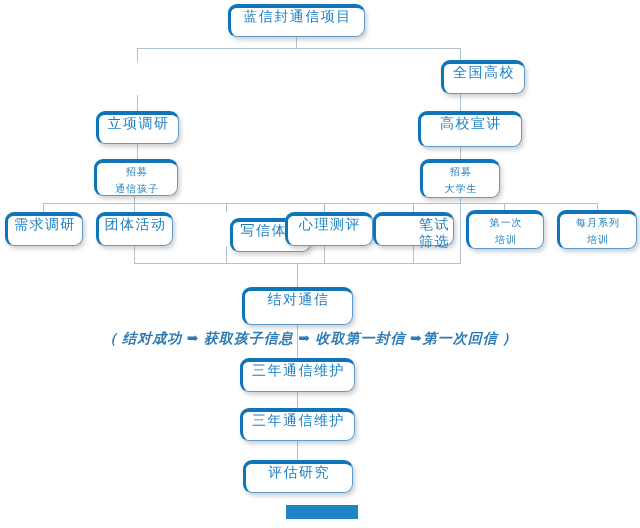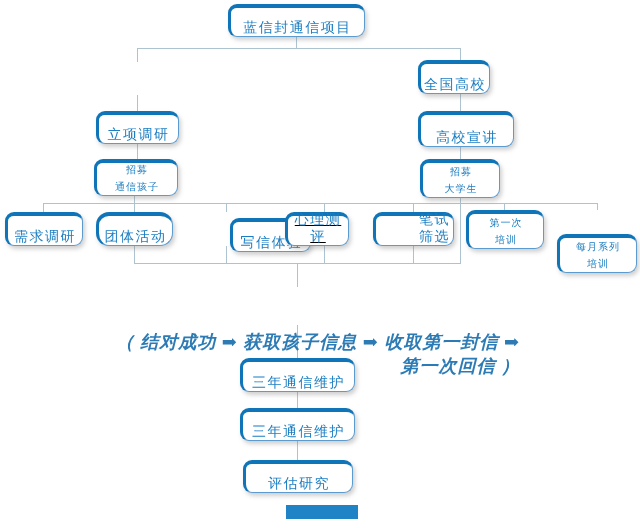--- a/index.html
+++ b/index.html
@@ -9,43 +9,43 @@
   }
   .node{
     position:absolute;
     background:#ffffff;
     border-top:4px solid #0f74b8;
     border-left:3px solid #0f74b8;
     border-right:1px solid #5b9bd0;
     border-bottom:1px solid #5b9bd0;
     border-radius:9px;
     box-shadow:2px 3px 4px rgba(120,120,120,0.35);
-    display:flex;align-items:flex-end;justify-content:center;
+    display:flex;align-items:flex-start;justify-content:center;
     box-sizing:border-box;
   }
   .node-label{
     color:#1b7ec2;
     font-size:14px;
     letter-spacing:1.5px;
     text-align:center;
     white-space:pre-line;
     line-height:17px;
   }
   .node.small .node-label{font-size:10px;letter-spacing:1px;}
   .line{position:absolute;background:#aec3d0;}
   .line.h{height:1px;}
   .line.v{width:1px;}
   #annotation{
     position:absolute;left:100px;top:330px;width:420px;
-    text-align:right;
+    text-align:center;
     color:#2d7bb5;
     font-family:"Liberation Serif","DejaVu Serif",serif;
     font-style:italic;
     font-weight:bold;
-    font-size:18px;
+    font-size:14px;
     letter-spacing:1px;
   }
   #footer-bar{
     position:absolute;left:286px;top:505px;width:72px;height:14px;
     background:#1f83c5;
   }
 </style>
 </head>
 <body>
 
@@ -87,55 +87,58 @@
   </div>
 
   <div class="node" style="left:96px;top:111px;width:83px;height:33px;">
     <span class="node-label">立项调研</span>
   </div>
   <div class="node small" style="left:94px;top:159px;width:84px;height:37px;">
     <span class="node-label">招募
 通信孩子</span>
   </div>
 
-  <div class="node" style="left:418px;top:60px;width:72px;height:34px;">
+  <div class="node" style="left:441px;top:60px;width:84px;height:34px;">
     <span class="node-label">全国高校</span>
   </div>
-  <div class="node" style="left:418px;top:111px;width:96px;height:36px;">
+  <div class="node" style="left:418px;top:111px;width:104px;height:36px;">
     <span class="node-label">高校宣讲</span>
   </div>
   <div class="node small" style="left:420px;top:159px;width:80px;height:39px;">
     <span class="node-label">招募
 大学生</span>
   </div>
 
   <div class="node" style="left:5px;top:212px;width:78px;height:34px;">
     <span class="node-label">需求调研</span>
   </div>
-  <div class="node" style="left:96px;top:212px;width:77px;height:34px;border-radius:13px;">
+  <div class="node" style="left:96px;top:212px;width:77px;height:34px;">
     <span class="node-label">团体活动</span>
   </div>
   <div class="node" style="left:186px;top:218px;width:81px;height:34px;margin-left:44px;">
     <span class="node-label">写信体验</span>
   </div>
-  <div class="node" style="left:285px;top:212px;width:64px;height:34px;text-decoration:underline;">
+  <div class="node" style="left:285px;top:212px;width:88px;height:34px;">
     <span class="node-label">心理测评</span>
   </div>
   <div class="node" style="left:373px;top:212px;width:81px;height:34px;padding-left:40px;">
     <span class="node-label">笔试筛选</span>
   </div>
   <div class="node small" style="left:466px;top:210px;width:78px;height:39px;">
     <span class="node-label">第一次
 培训</span>
   </div>
-  <div class="node small" style="left:557px;top:210px;width:80px;height:39px;margin-top:24px;">
+  <div class="node small" style="left:557px;top:210px;width:80px;height:39px;">
     <span class="node-label">每月系列
 培训</span>
   </div>
 
+  <div class="node" style="left:242px;top:287px;width:111px;height:38px;">
+    <span class="node-label">结对通信</span>
+  </div>
 
   <div id="annotation">（ 结对成功 ➡ 获取孩子信息 ➡ 收取第一封信 ➡第一次回信 ）</div>
 
   <div class="node" style="left:240px;top:358px;width:115px;height:34px;">
     <span class="node-label">三年通信维护</span>
   </div>
   <div class="node" style="left:243px;top:460px;width:110px;height:33px;">
     <span class="node-label">评估研究</span>
   </div>
   <div class="node" style="left:240px;top:408px;width:115px;height:33px;">

